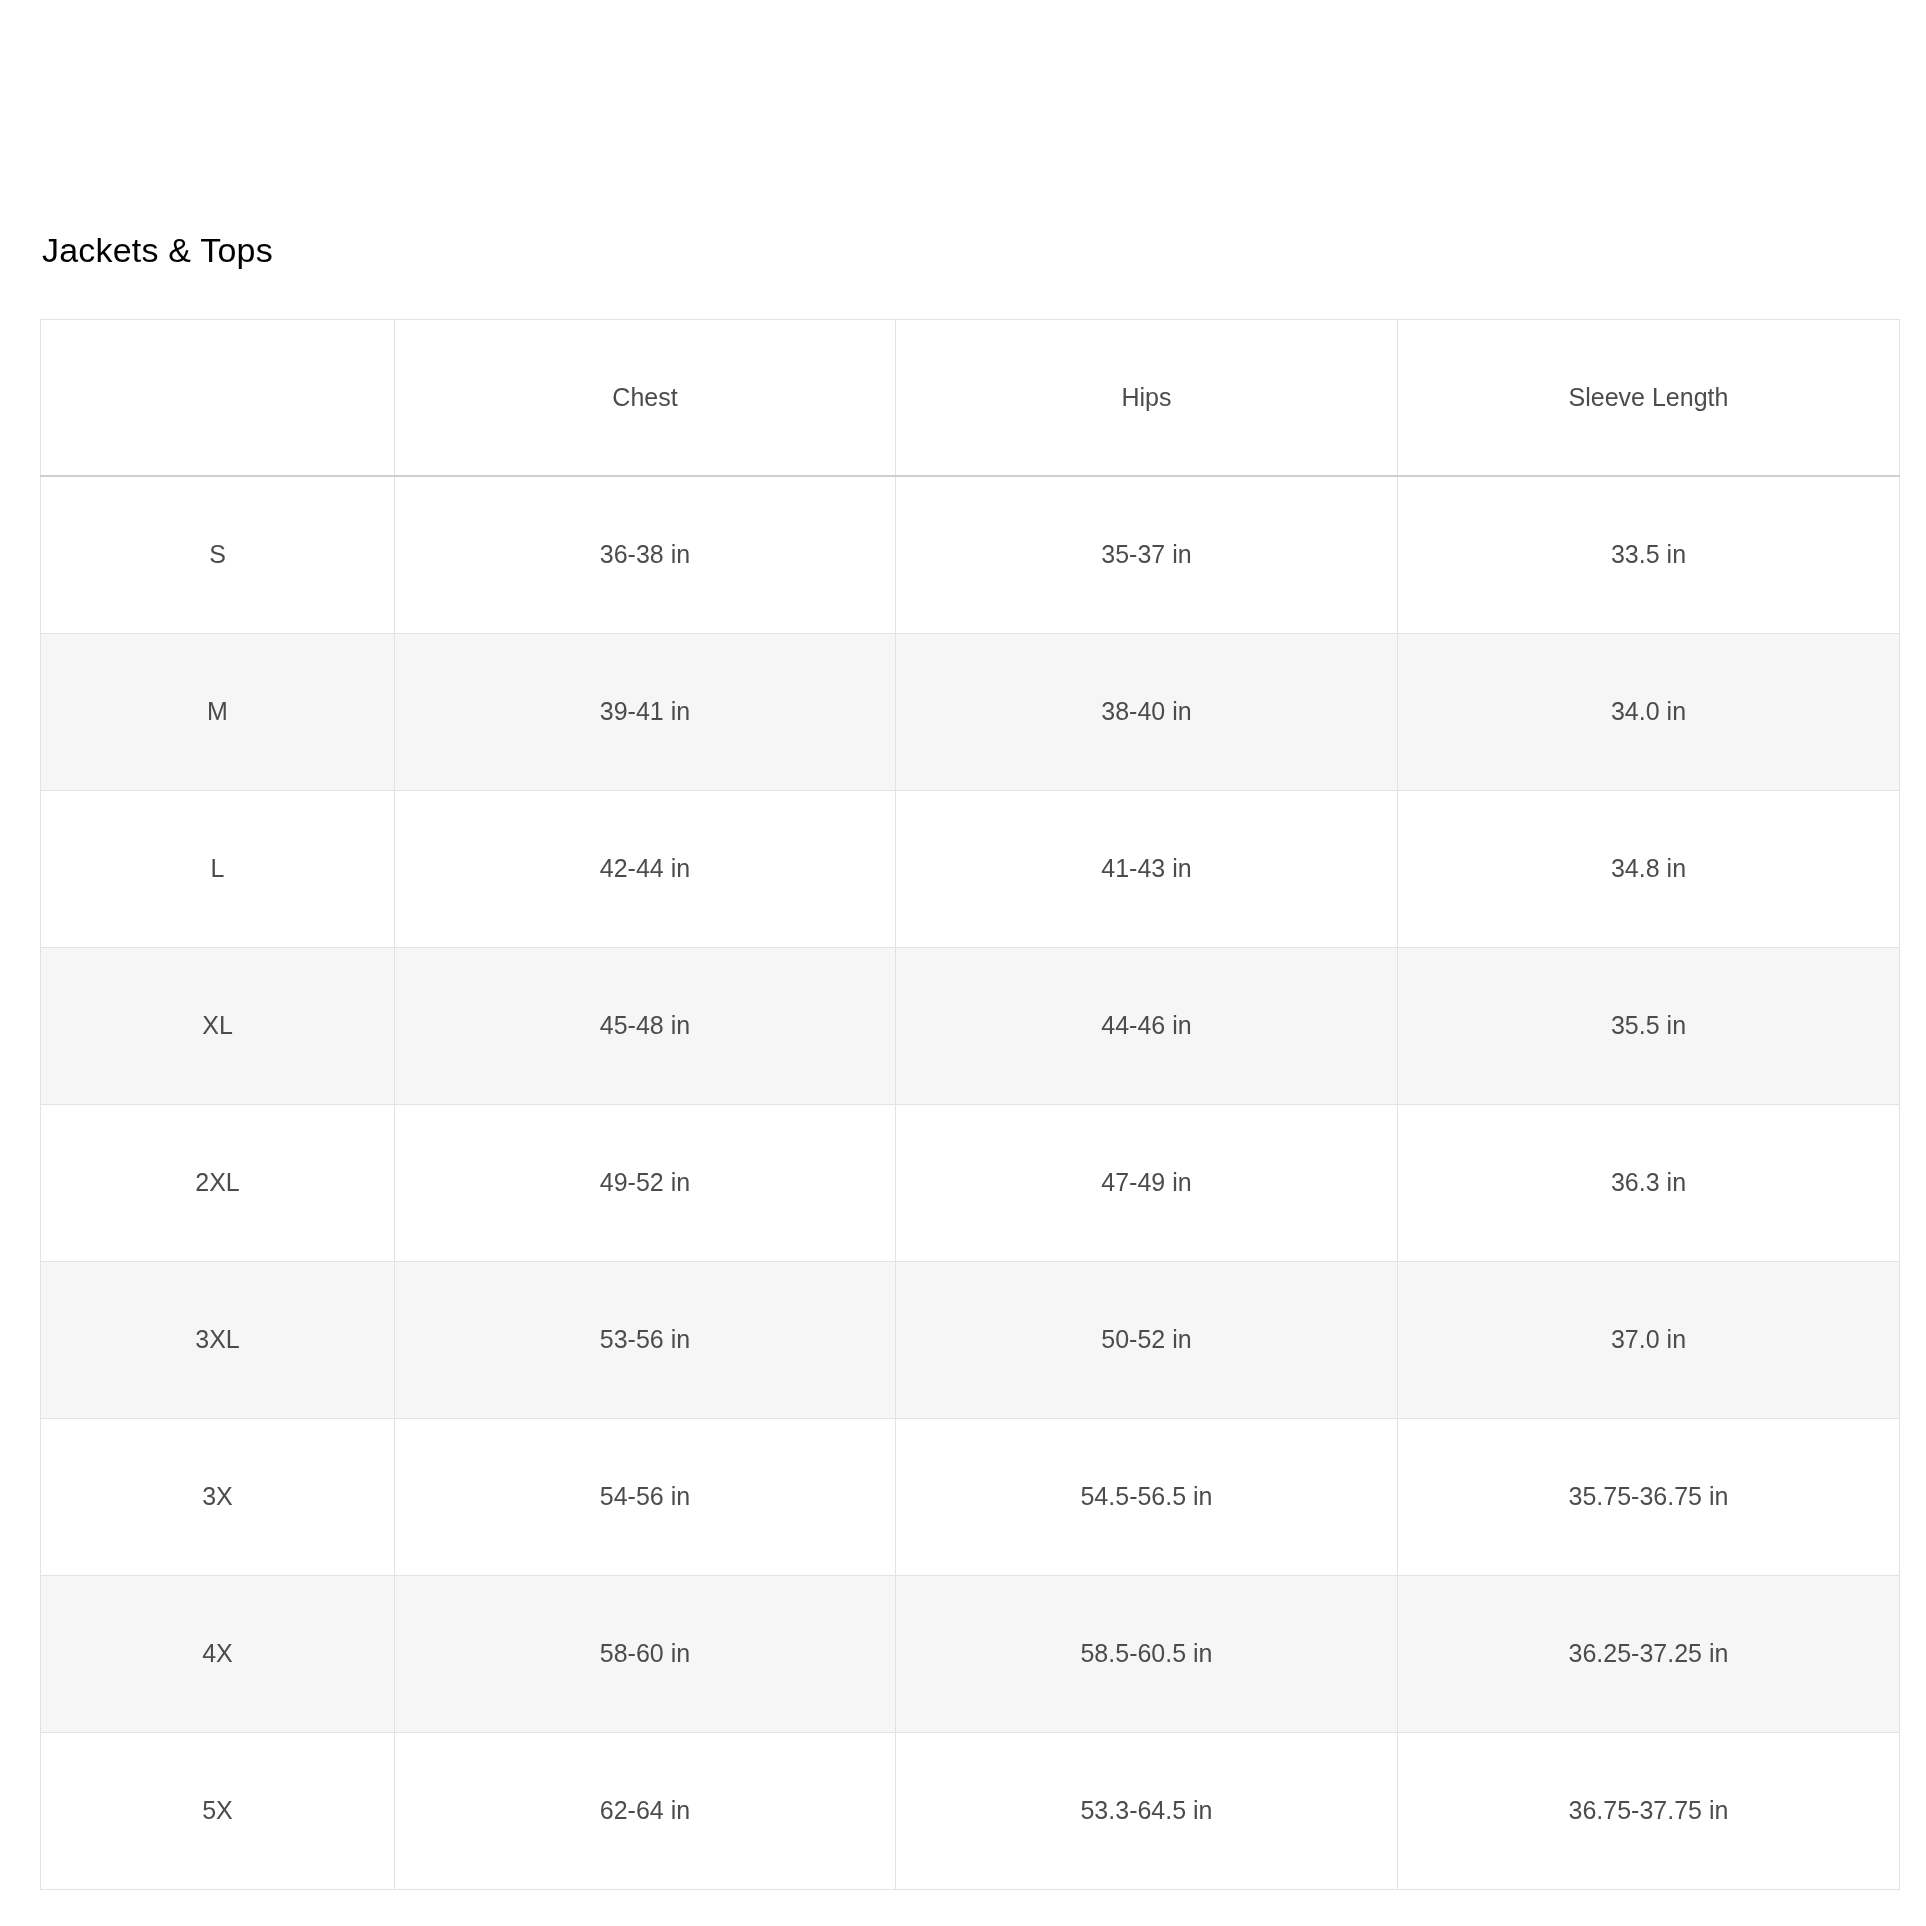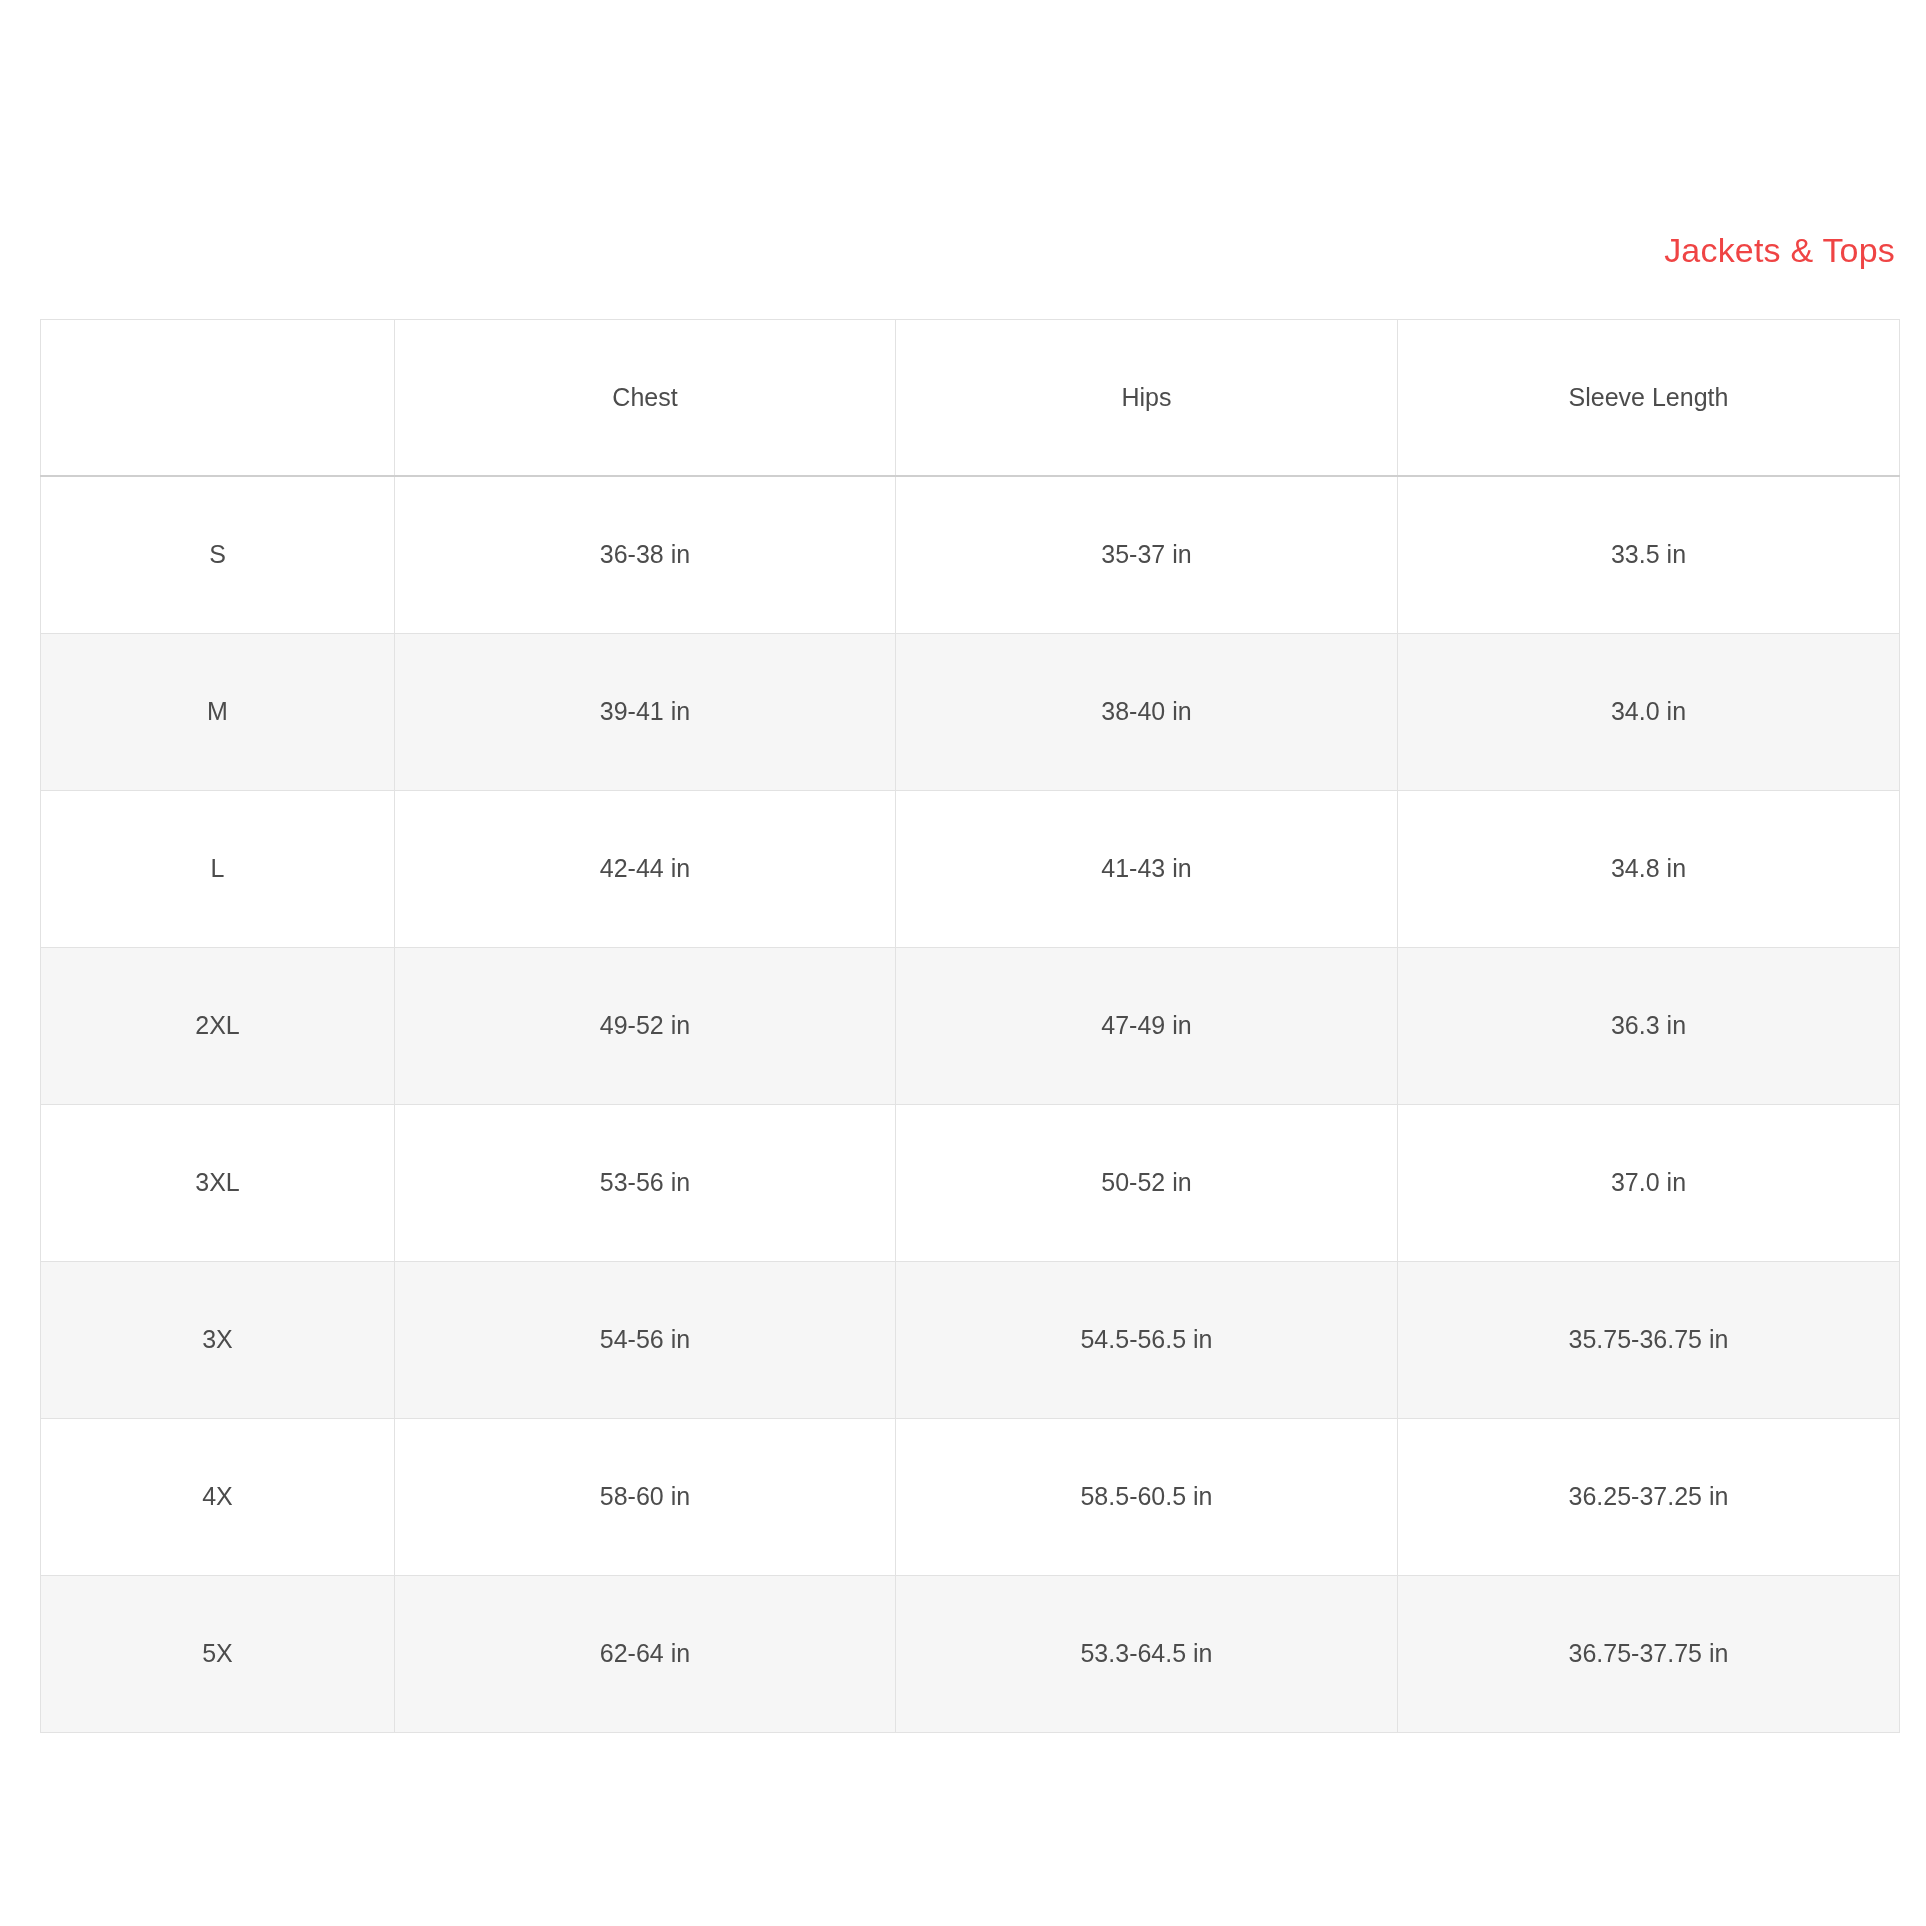--- a/index.html
+++ b/index.html
@@ -23,25 +23,24 @@
   }
   .content {
     position: absolute;
     left: 40px;
     top: 230px;
     width: 1855px;
   }
   .section-title {
     font-size: 34px;
     font-weight: 400;
-    color: #ef4444;
+    color: #000000;
     letter-spacing: 0.2px;
     margin: 0 0 48px 2px;
     line-height: 1.2;
-    text-align: right;
   }
   table.size-table {
     border-collapse: collapse;
     width: 1859px;
     table-layout: fixed;
     font-size: 25px;
   }
   table.size-table col.c0 { width: 354px; }
   table.size-table col.c1 { width: 501px; }
   table.size-table col.c2 { width: 502px; }
@@ -110,20 +109,26 @@
           <td>38-40 in</td>
           <td>34.0 in</td>
         </tr>
         <tr>
           <td class="size-cell">L</td>
           <td>42-44 in</td>
           <td>41-43 in</td>
           <td>34.8 in</td>
         </tr>
         <tr>
+          <td class="size-cell">XL</td>
+          <td>45-48 in</td>
+          <td>44-46 in</td>
+          <td>35.5 in</td>
+        </tr>
+        <tr>
           <td class="size-cell">2XL</td>
           <td>49-52 in</td>
           <td>47-49 in</td>
           <td>36.3 in</td>
         </tr>
         <tr>
           <td class="size-cell">3XL</td>
           <td>53-56 in</td>
           <td>50-52 in</td>
           <td>37.0 in</td>

